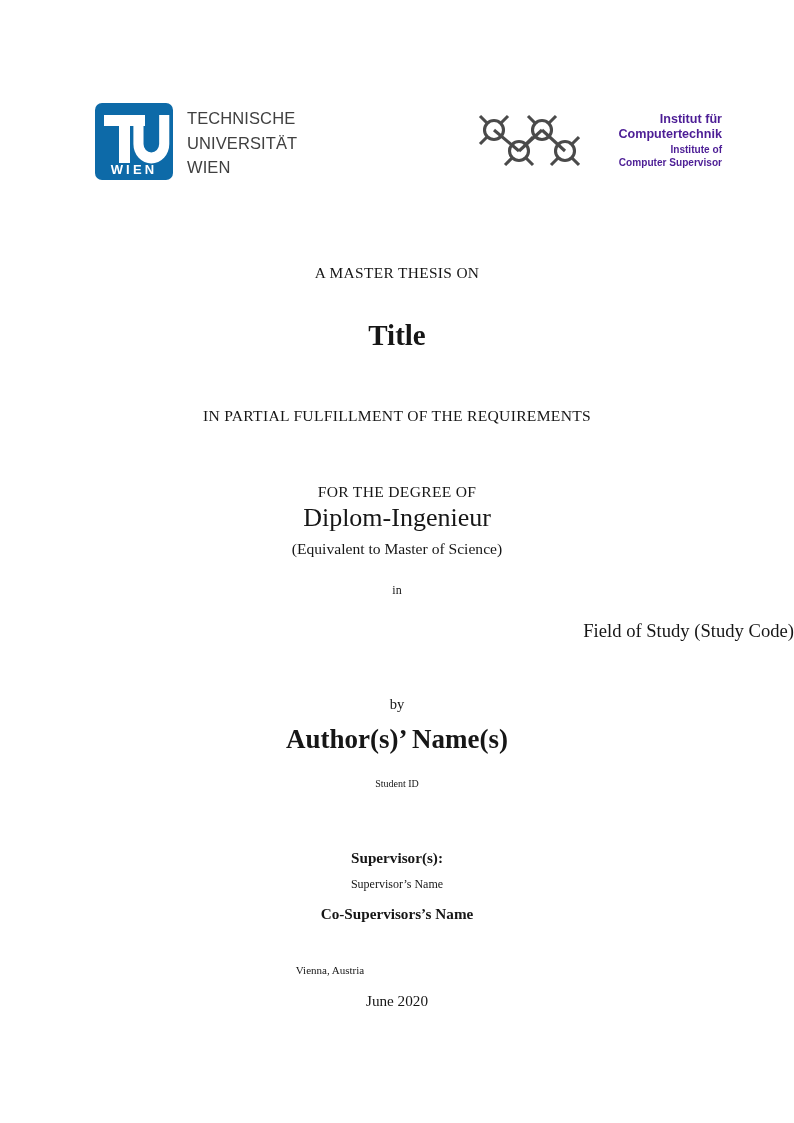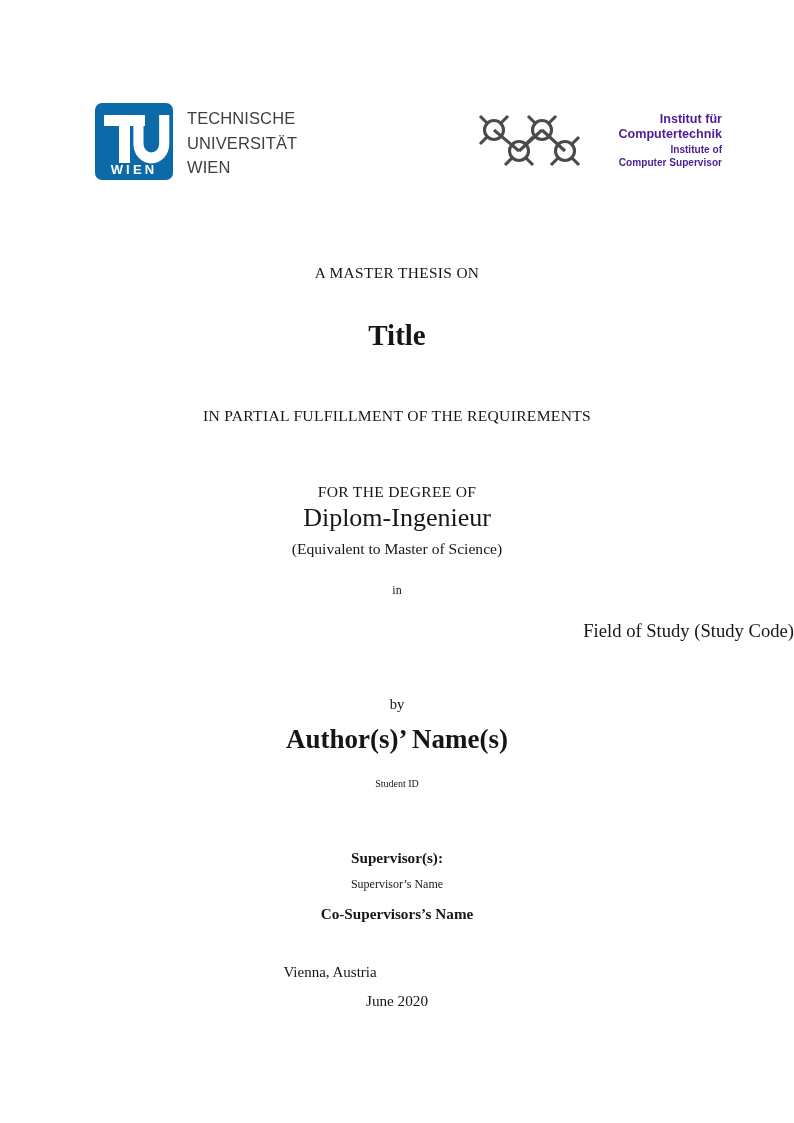--- a/index.html
+++ b/index.html
@@ -104,21 +104,21 @@
   .l-degree      { position:absolute; top:503px;  left:0; width:794px; font-size:26px;text-align:center; }
   .l-degree-eq   { position:absolute; top:540px;  left:0; width:794px; font-size:15.6px; }
   .l-in          { position:absolute; top:583px;  left:0; width:794px; font-size:12px; }
   .l-field       { position:absolute; top:620px;  left:0; width:794px; font-size:18.6px;text-align:right; }
   .l-by          { position:absolute; top:696px;  left:0; width:794px; font-size:14.6px; }
   .l-author      { position:absolute; top:724px;  left:0; width:794px; font-size:27px; font-weight:bold; }
   .l-student-id  { position:absolute; top:778px;  left:0; width:794px; font-size:10px; }
   .l-sup-head    { position:absolute; top:849px;  left:0; width:794px; font-size:15.2px; font-weight:bold; }
   .l-sup-1       { position:absolute; top:877px;  left:0; width:794px; font-size:12px; }
   .l-sup-2       { position:absolute; top:905px;  left:0; width:794px; font-size:15.2px;font-weight:bold; }
-  .l-city        { position:absolute; top:964px;  left:0; width:660px; font-size:15px; }
+  .l-city        { position:absolute; top:964px;  left:0; width:660px; font-size:11px; }
   .l-date        { position:absolute; top:992px;  left:0; width:794px; font-size:15.2px; }
 </style>
 </head>
 <body>
 
 <div class="page">
 
   <div class="logo-row">
 
     <div class="tu-logo">

